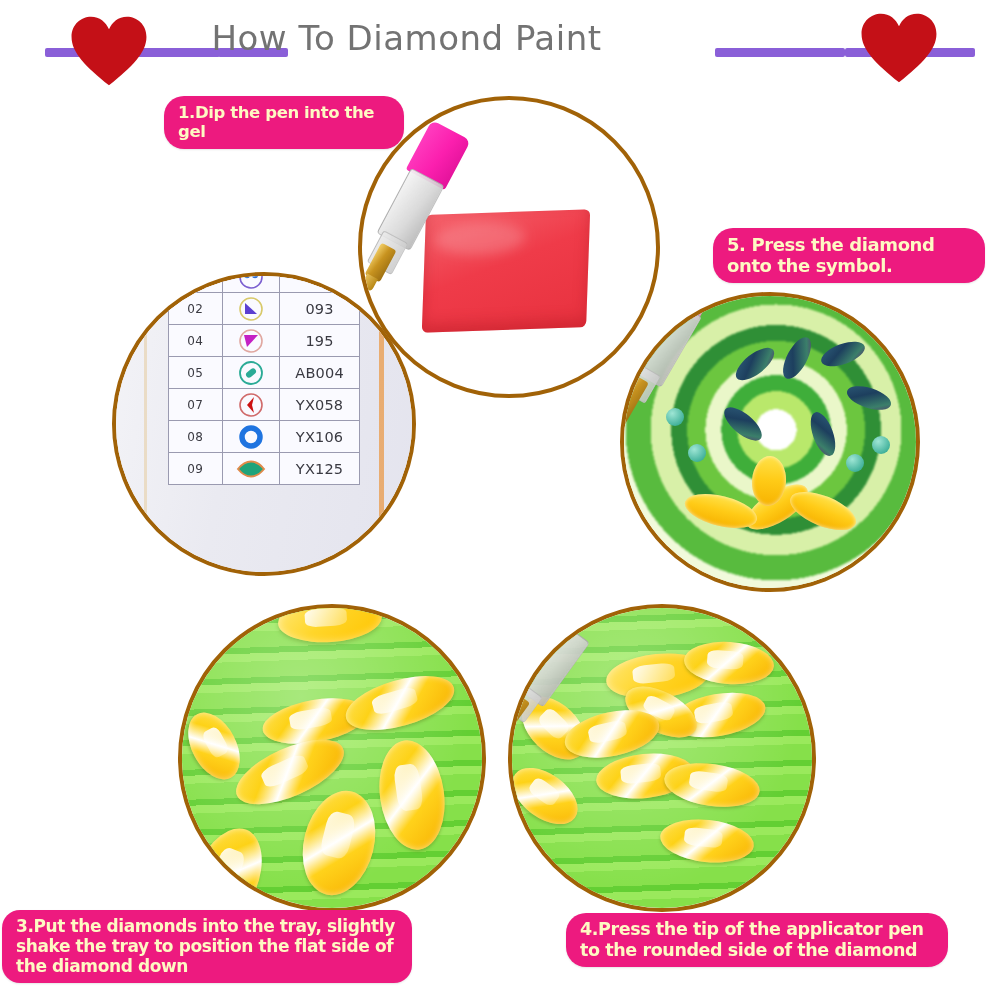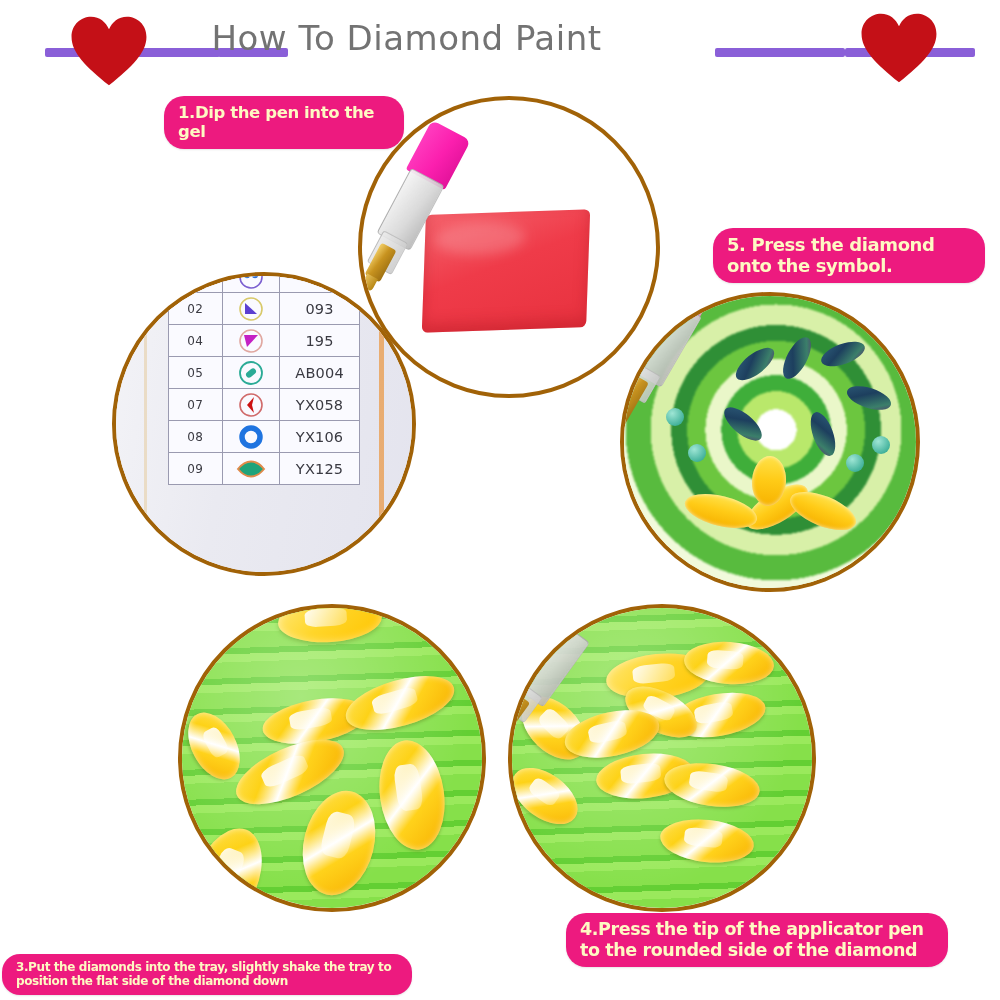--- a/index.html
+++ b/index.html
@@ -42,21 +42,21 @@
     font-weight:700;
     line-height:1.18;
     letter-spacing:-0.4px;
     padding:6px 14px 7px 14px;
     box-sizing:border-box;
     box-shadow:0 1px 2px rgba(0,0,0,.10);
   }
   #label-1{left:164px;top:96px;width:240px;font-size:16.5px;padding-top:7px;}
   #label-2{left:2px;top:198px;width:285px;font-size:17px;border-radius:18px;}
   #label-5{left:713px;top:228px;width:272px;font-size:18px;border-radius:20px;}
-  #label-3{left:2px;top:910px;width:410px;font-size:12px;border-radius:18px;margin-top:44px;}
+  #label-3{left:2px;top:910px;width:410px;font-size:17px;border-radius:18px;}
   #label-4{left:566px;top:913px;width:382px;font-size:17.5px;border-radius:20px;}
 
   
   .circle{
     position:absolute;border-radius:50%;
     border:4px solid #a16207;
     overflow:hidden;background:#fff;
   }
   #circle-1{left:358px;top:96px;width:294px;height:294px;}
   #circle-2{left:112px;top:272px;width:296px;height:296px;}

